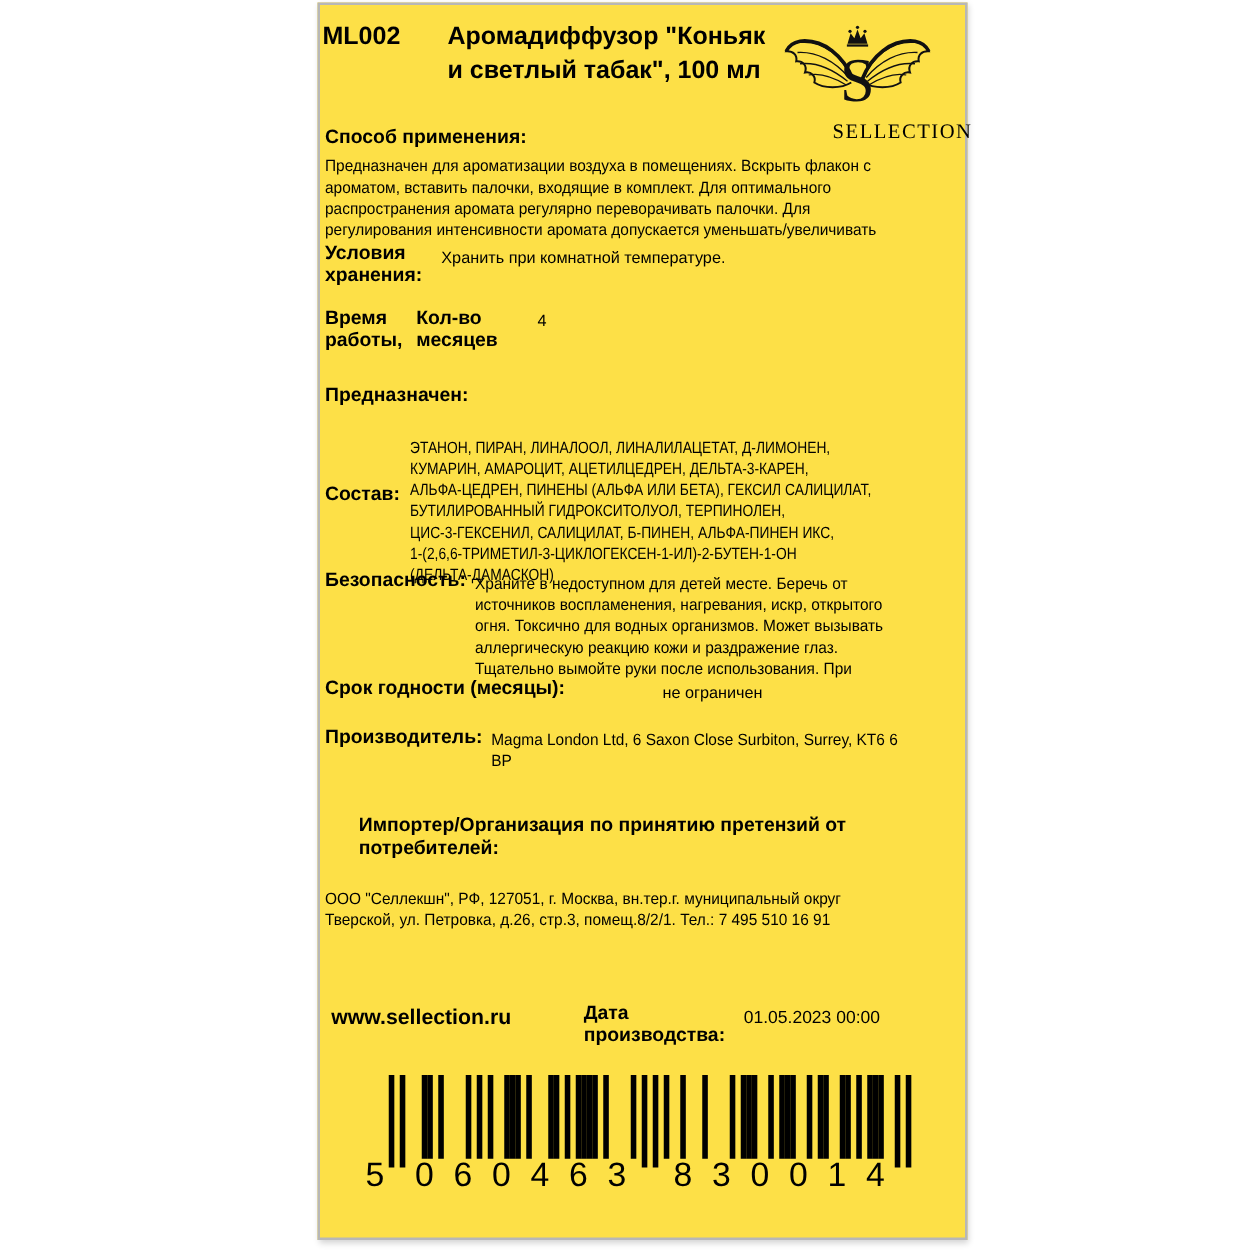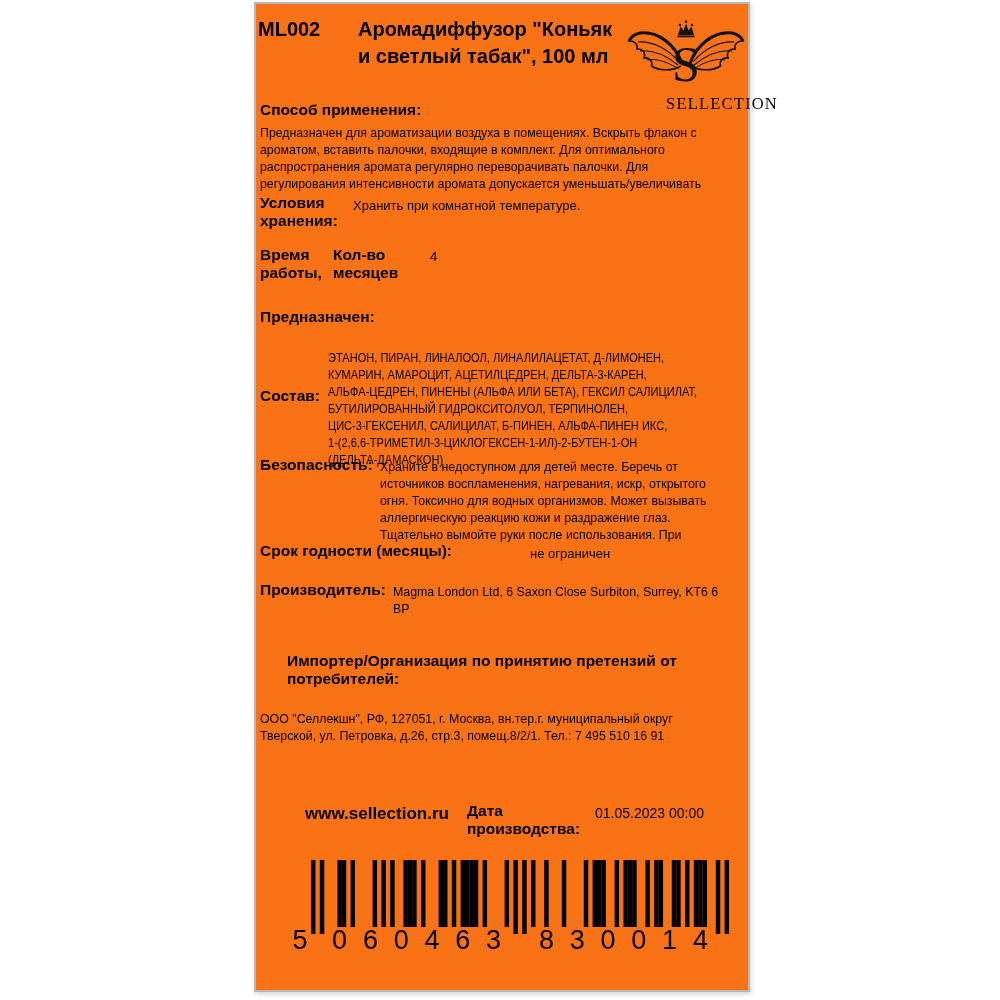--- a/index.html
+++ b/index.html
@@ -3,22 +3,23 @@
 <meta charset="utf-8">
 <style>
   html,body{margin:0;padding:0;}
   body{
     width:1000px;height:1000px;background:#ffffff;position:relative;
     font-family:"Liberation Sans","DejaVu Sans",sans-serif;color:#000;
     -webkit-font-smoothing:antialiased;
   }
   .card{
     position:absolute;left:254px;top:2px;width:492px;height:986px;
-    background:#f97316;border:2px solid #b7b7b7;
+    background:#fde047;border:2px solid #b7b7b7;
     box-shadow:1px 2px 5px rgba(0,0,0,.18);
+    padding-left:24px;
   }
   .abs{position:absolute;}
   .h{font-weight:bold;font-size:15.5px;line-height:17.5px;}
   .b{font-size:13px;line-height:17px;}
   .pre{white-space:pre;}
   .sq95{transform:scaleX(.95);transform-origin:0 0;}
   .sq85{transform:scaleX(.85);transform-origin:0 0;}
   .sku{font-weight:bold;font-size:20px;line-height:26px;}
   .title{font-weight:bold;font-size:20px;line-height:27px;}
   .brand{
@@ -106,21 +107,21 @@
 
   <div class="abs h" style="left:4px;top:577px;">Производитель:</div>
   <div class="abs b pre sq95" style="left:137px;top:579px;">Magma London Ltd, 6 Saxon Close Surbiton, Surrey, KT6 6
 BP</div>
 
   <div class="abs h pre" style="left:21px;top:648px;margin-left:10px;">Импортер/Организация по принятию претензий от
 потребителей:</div>
   <div class="abs b pre sq95" style="left:4px;top:706px;">ООО "Селлекшн", РФ, 127051, г. Москва, вн.тер.г. муниципальный округ
 Тверской, ул. Петровка, д.26, стр.3, помещ.8/2/1. Тел.: 7 495 510 16 91</div>
 
-  <div class="abs site" style="left:9px;top:800px;margin-left:40px;">www.sellection.ru</div>
+  <div class="abs site" style="left:9px;top:800px;">www.sellection.ru</div>
   <div class="abs h" style="left:211px;top:798px;width:118px;">Дата производства:</div>
   <div class="abs dateval" style="left:339px;top:801px;">01.05.2023 00:00</div>
 
   <svg id="barcode" class="abs" style="left:33px;top:856px;" width="441" height="94" viewBox="-22 0 441 94">
       <rect x="0.00" y="0" width="4.46" height="74" fill="#000"></rect>
       <rect x="8.80" y="0" width="4.46" height="74" fill="#000"></rect>
       <rect x="26.40" y="0" width="4.46" height="67" fill="#000"></rect>
       <rect x="30.80" y="0" width="4.46" height="67" fill="#000"></rect>
       <rect x="39.60" y="0" width="4.46" height="67" fill="#000"></rect>
       <rect x="61.60" y="0" width="4.46" height="67" fill="#000"></rect>

